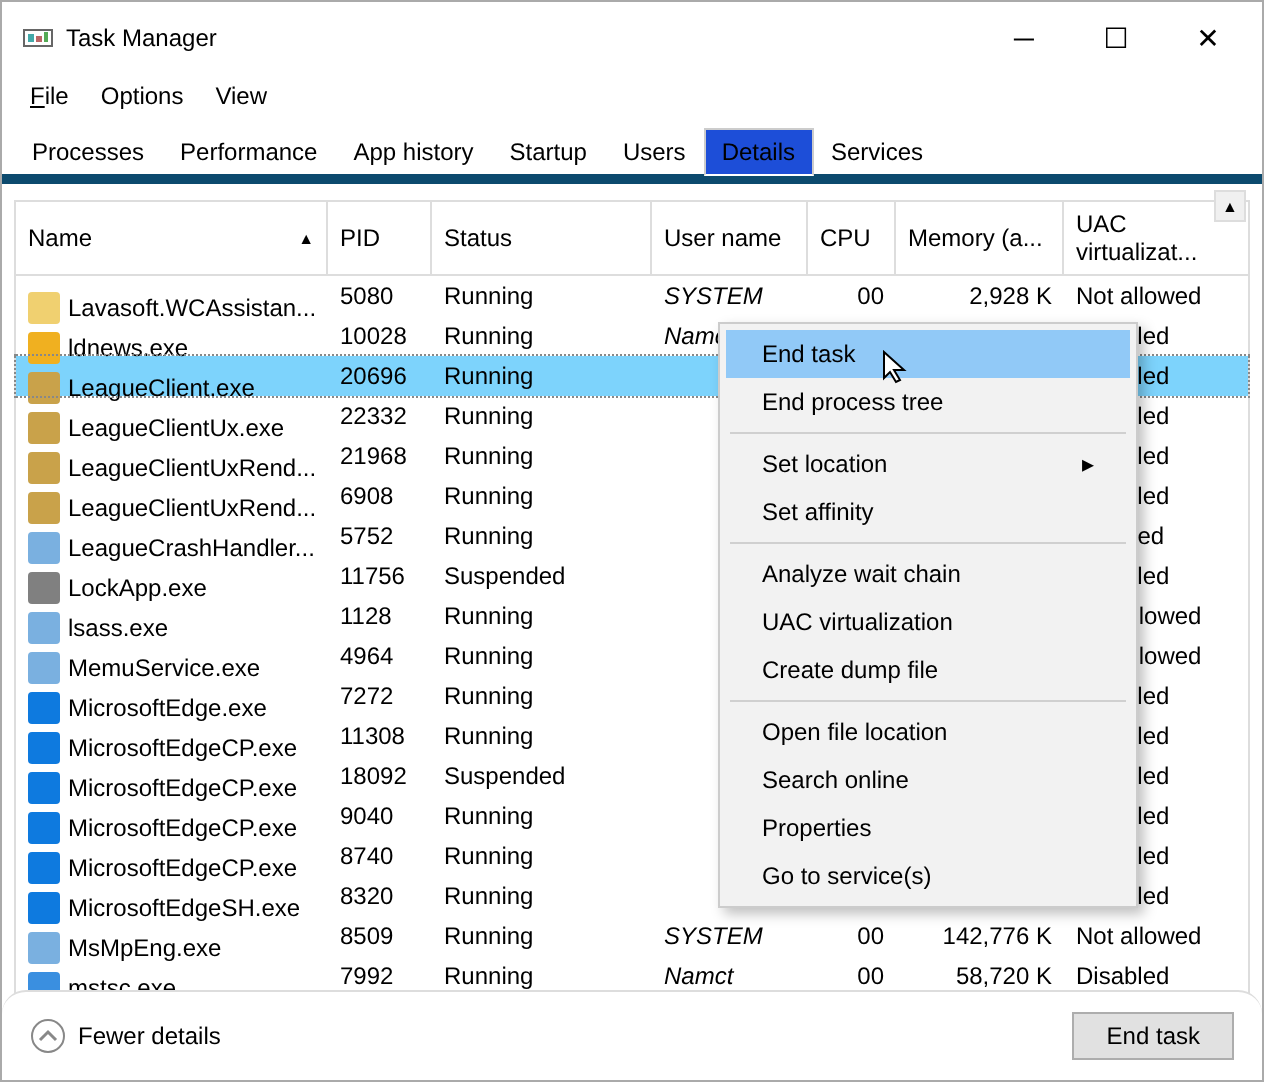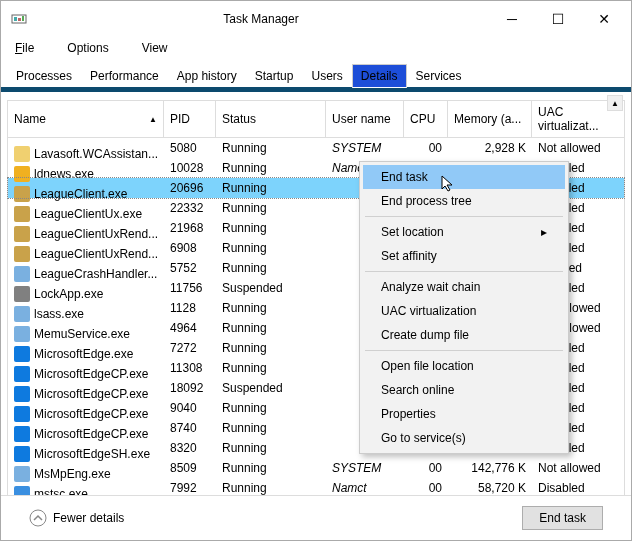--- a/index.html
+++ b/index.html
@@ -1,22 +1,22 @@
 <!DOCTYPE html>
 <html><head>
 <meta charset="utf-8">
 <style>
 * { box-sizing: border-box; margin: 0; padding: 0; }
 body { font-family: "Segoe UI", Tahoma, sans-serif; font-size: 12px; background: #fff; width: 632px; height: 541px; overflow: hidden; border: 1px solid #aaa; position: relative; }
-.title-bar { display: flex; align-items: center; height: 32px; padding: 18px 4px; text-align: center; }
+.title-bar { display: flex; align-items: center; height: 32px; padding: 18px 4px; }
 .title-bar .icon { width: 16px; height: 16px; margin: 0 6px; display: inline-flex; align-items: center; justify-content: center; }
 .title-bar .title { font-size: 12px; flex: 1; }
 .win-controls { display: flex; }
 .win-btn { width: 46px; height: 32px; display: flex; align-items: center; justify-content: center; font-size: 14px; cursor: pointer; }
-.menu-bar { display: flex; padding: 2px 6px; gap: 17px; }
+.menu-bar { display: flex; padding: 2px 6px; gap: 0; }
 .menu-item { padding: 2px 8px; cursor: pointer; }
 .menu-item .u { text-decoration: underline; }
 .tabs { display: flex; border-bottom: 5px solid #0c4a6e; padding: 0 6px; margin-top: 4px; }
 .tab { padding: 4px 8px; border: 1px solid transparent; cursor: pointer; position: relative; top: 1px; }
 .tab.active { border: 1px solid #ccc; border-bottom: 1px solid #fff; background: #1d4ed8; }
 .grid-wrap { padding: 2px 6px; }
 .col-headers { display: flex; border: 1px solid #ddd; font-size: 12px; background: #fff; margin-top: 6px; }
 .ch { padding: 4px 6px; border-right: 1px solid #ddd; display: flex; align-items: center; justify-content: space-between; }
 .ch:last-child { border-right: none; }
 .ch .sort { font-size: 8px; margin-left: 4px; }
@@ -36,21 +36,21 @@
 .cell.status { width: 110px; }
 .cell.user { width: 78px; font-style: italic; }
 .cell.cpu { width: 44px; text-align: right; }
 .cell.mem { width: 84px; text-align: right; }
 .cell.uac { width: 90px; }
 .ico { width: 16px; height: 16px; flex-shrink: 0; display: inline-block; border-radius: 2px; }
 .ctx-menu { position: absolute; left: 358px; top: 160px; width: 210px; background: #f2f2f2; border: 1px solid #ccc; box-shadow: 3px 3px 6px rgba(0,0,0,0.25); padding: 3px; z-index: 10; }
 .ctx-item { padding: 5px 18px; cursor: pointer; display: flex; justify-content: space-between; align-items: center; }
 .ctx-item.hover { background: #91c9f7; }
 .ctx-sep { height: 1px; background: #d0d0d0; margin: 3px 2px; }
-.footer { position: absolute; bottom: 0; left: 0; right: 0; display: flex; justify-content: space-between; align-items: center; padding: 10px 28px; border-top: 1px solid #ddd; background: #fff; }
+.footer { position: absolute; bottom: 0; left: 0; right: 0; display: flex; justify-content: space-between; align-items: center; padding: 10px 14px; border-top: 1px solid #ddd; background: #fff; border-radius: 12px; }
 .fewer { display: flex; align-items: center; gap: 6px; cursor: pointer; }
 .end-task-btn { padding: 4px 16px; border: 1px solid #adadad; background: #e1e1e1; cursor: pointer; font-family: inherit; font-size: 12px; }
 .scroll-up { position: absolute; right: 8px; top: 94px; width: 16px; height: 16px; background: #f0f0f0; display: flex; align-items: center; justify-content: center; font-size: 8px; border: 1px solid #ddd; }
 .cursor { position: absolute; left: 440px; top: 174px; z-index: 20; pointer-events: none; }
 </style>
 </head>
 <body>
 
 <div class="title-bar">
   <span class="icon">

